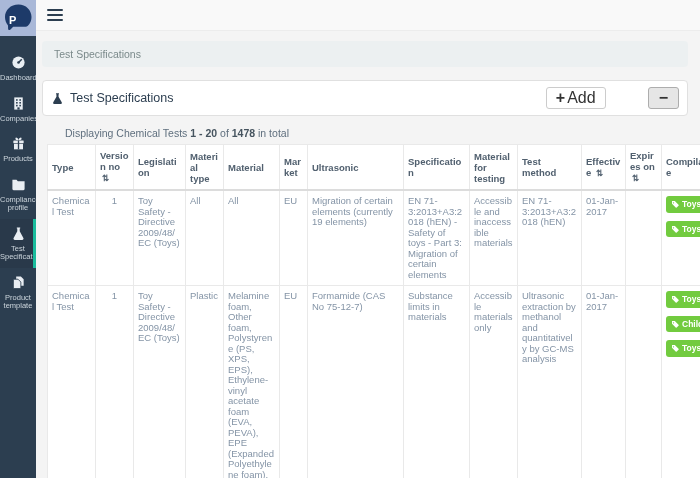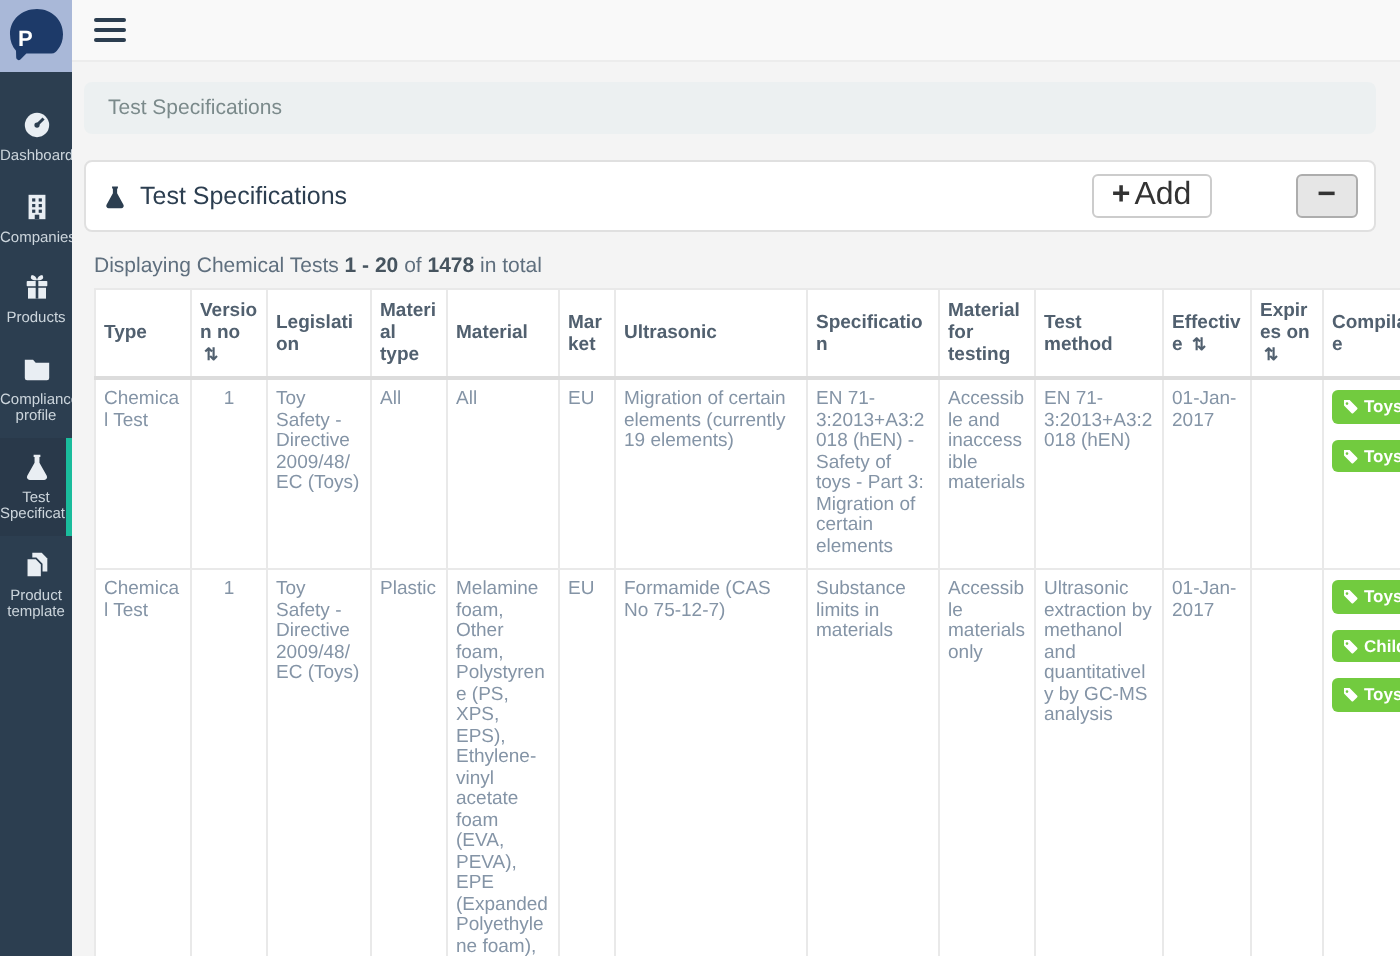--- a/index.html
+++ b/index.html
@@ -31,21 +31,21 @@
   .panel-header{background:#fff;border:1px solid #e0e0e0;border-radius:4px;padding:6px 8px;
                 display:flex;justify-content:space-between;align-items:center;margin-left:1px;}
   .panel-title{font-size:12.5px;color:#2c3e50;display:flex;align-items:center;gap:6px;}
   .panel-title svg{width:13px;height:13px;}
   .panel-actions{display:flex;align-items:center;gap:6px;}
   .btn{font-family:inherit;font-size:16px;border-radius:3px;cursor:pointer;line-height:12px;margin-left:36px;}
   .btn-add{background:#fff;border:1px solid #ccc;color:#333;padding:4px 9px;}
   .btn-add .plus{font-weight:bold;margin-right:2px;}
   .btn-collapse{background:#e6e6e6;border:1px solid #adadad;color:#333;padding:4px 10px;font-weight:bold;}
 
-  .summary{font-size:10.5px;color:#5f6f7e;margin:11px 0 5px 6px;}
+  .summary{font-size:10.5px;color:#5f6f7e;margin:11px 0 5px 24px;}
   .summary b{color:#46545f;}
 
   
   .table-wrap{margin-left:6px;}
   table{border-collapse:collapse;table-layout:fixed;width:674px;background:#fff;border:1px solid #e0e0e0;}
   th,td{border:1px solid #e9e9e9;vertical-align:top;padding:5px 4px;overflow:hidden;word-wrap:break-word;}
   th{color:#51606f;font-size:9.5px;line-height:11px;font-weight:bold;text-align:left;
      vertical-align:middle;border-bottom:2px solid #dcdcdc;background:#fff;}
   td{color:#8494a6;font-size:9.5px;line-height:10.5px;}
   td.c-version{text-align:center;}

